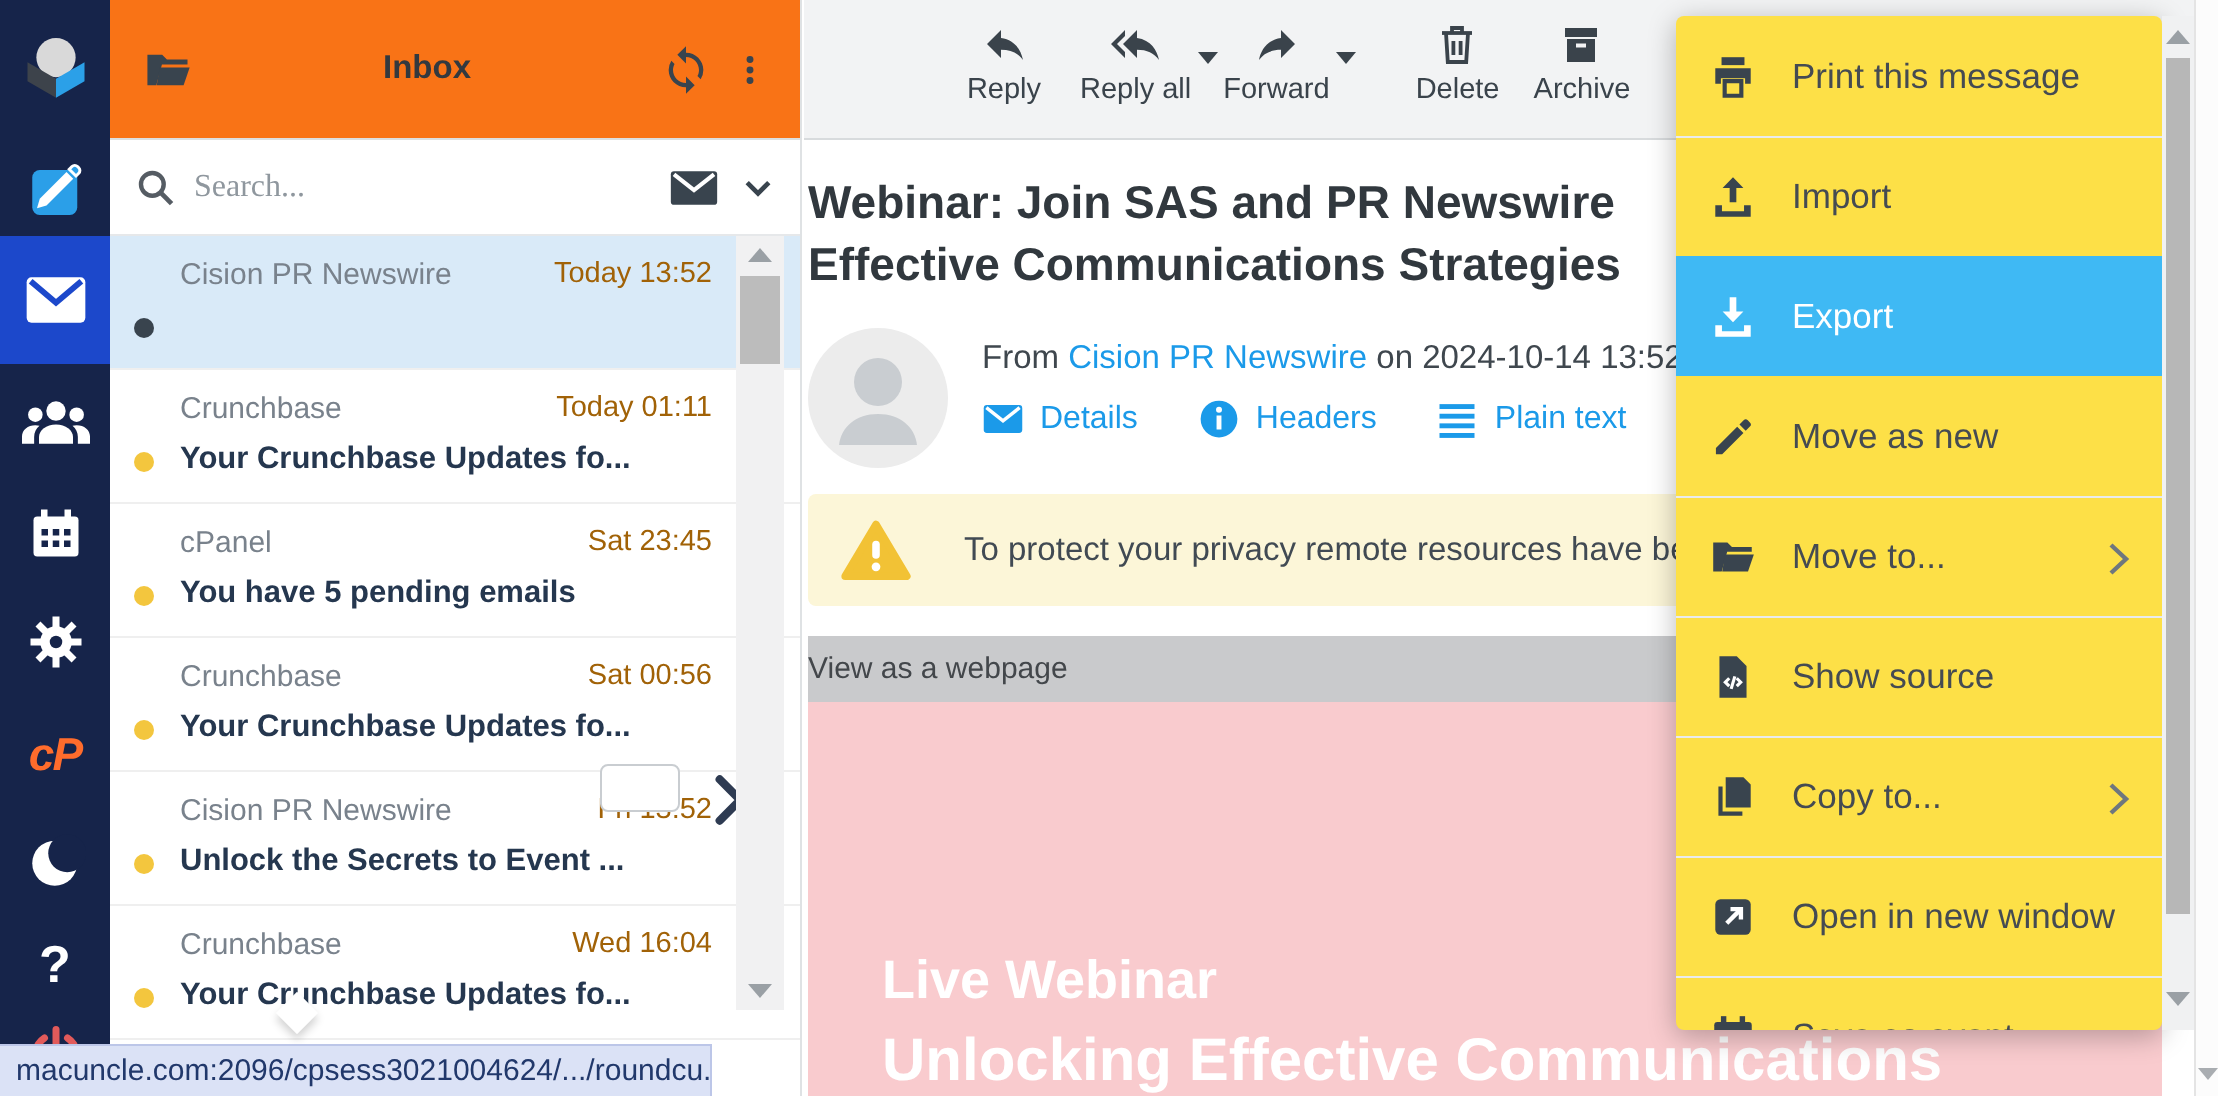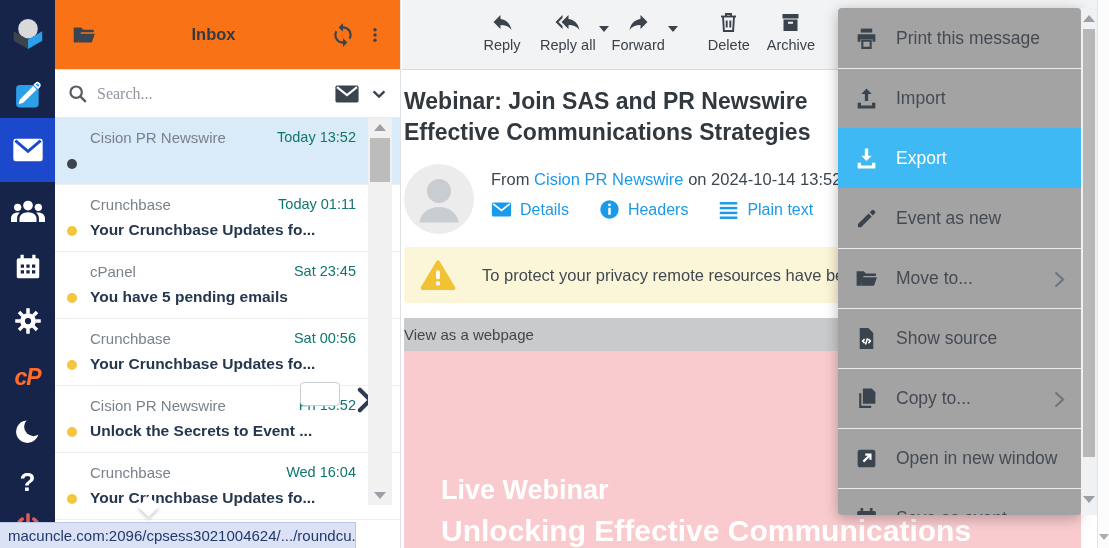--- a/index.html
+++ b/index.html
@@ -30,21 +30,21 @@
   .list-title { flex:1; text-align:center; font-size:16.5px; font-weight:700; color:#33393f; }
   .hdr-ico { width:26px; height:26px; color:#39444e; cursor:pointer; flex:0 0 auto; }
   .hdr-ico.kebab { width:18px; margin-left:10px; }
   .search-row { position:absolute; left:0; top:71px; width:345px; height:47px; background:#fff; border-bottom:1px solid #e6e8ea; display:flex; align-items:center; padding:0 12px; }
   .search-row input { border:none; outline:none; flex:1; font-size:16px; color:#333; margin-left:8px; font-family:Liberation Serif, serif; }
   .search-row input::placeholder { color:#8f979e; }
   .rows { position:absolute; left:0; top:118px; width:345px; }
   .row { position:relative; height:67px; border-bottom:1px solid #efefef; background:#fff; cursor:pointer; }
   .row.selected { background:#d9eaf8; }
   .row .sender { position:absolute; left:35px; top:11px; font-size:15px; color:#79828c; white-space:nowrap; }
-  .row .date { position:absolute; right:44px; top:11px; font-size:14.5px; color:#0f766e; }
+  .row .date { position:absolute; right:44px; top:11px; font-size:14.5px; color:#a16207; }
   .row .subject { position:absolute; left:35px; top:36px; right:18px; font-size:15.5px; font-weight:700; color:#25374f; white-space:nowrap; overflow:hidden; }
   .row .dot { position:absolute; left:12px; top:41px; width:10px; height:10px; border-radius:50%; }
   .dot.unread { background:#f3c63e; }
   .dot.read { background:#39444e; }
   
   .list-scroll { position:absolute; left:313px; top:118px; width:24px; height:387px; background:#f1f1f2; z-index:10; }
   .list-scroll .thumb { position:absolute; left:2px; top:20px; width:20px; height:44px; background:#bcbcbc; }
   .arr { width:0; height:0; border-left:6px solid transparent; border-right:6px solid transparent; position:absolute; left:6px; }
   .arr.up { border-bottom:7px solid #9aa0a5; top:6px; }
   .arr.dn { border-top:7px solid #9aa0a5; bottom:6px; }
@@ -69,21 +69,21 @@
   .msg-link svg { width:21px; height:21px; }
   .warn { position:absolute; left:3px; top:247px; width:677px; height:56px; background:#fcf6d8; border-radius:4px; display:flex; align-items:center; padding:0 16px; gap:26px; }
   .warn svg { width:36px; height:32px; flex:0 0 auto; }
   .warn .txt { font-size:16.5px; color:#414a53; white-space:nowrap; overflow:hidden; }
   .web-bar { position:absolute; left:3px; top:318px; width:677px; height:33px; background:#c9cacc; display:flex; align-items:center; justify-content:flex-start; font-size:15px; color:#43474b; cursor:pointer; }
   .pink { position:absolute; left:3px; top:351px; width:677px; height:197px; background:#f9cbce; overflow:hidden; }
   .pink .l1 { position:absolute; left:37px; top:124px; color:#fff; font-weight:700; font-size:27px; }
   .pink .l2 { position:absolute; left:37px; top:163px; color:#fff; font-weight:700; font-size:30px; white-space:nowrap; }
 
   
-  .menu { position:absolute; left:838px; top:8px; width:243px; height:507px; background:#a3a3a3; border-radius:4px; box-shadow:0 3px 14px rgba(0,0,0,.28); z-index:40; overflow:hidden; }
+  .menu { position:absolute; left:838px; top:8px; width:243px; height:507px; background:#fde047; border-radius:4px; box-shadow:0 3px 14px rgba(0,0,0,.28); z-index:40; overflow:hidden; }
   .mi { position:relative; height:60px; display:flex; align-items:center; padding-left:16px; gap:17px; color:#454b52; font-size:17.5px; cursor:pointer; border-top:1px solid #e9ebec; }
   .mi:first-child { border-top:none; }
   .mi svg { width:25px; height:25px; color:#39444e; flex:0 0 auto; }
   .mi.sel { background:#3fb9f4; color:#fff; border-top:none; }
   .mi.sel + .mi { border-top:none; }
   .mi.sel svg { color:#fff; }
   .mi .sub { position:absolute; right:16px; top:22px; width:11px; height:17px; color:#6f777e; }
   .more-ind { position:absolute; left:141px; top:499px; width:15px; height:15px; background:#fff; transform:rotate(45deg); box-shadow:2px 2px 4px rgba(0,0,0,.18); z-index:41; }
   .menu-scroll { position:absolute; left:1081px; top:8px; width:16px; height:507px; background:#f0f1f2; z-index:42; }
   .menu-scroll .thumb { position:absolute; left:2px; top:21px; width:12px; height:428px; background:#b7b7b7; }
@@ -399,21 +399,21 @@
       <svg viewBox="0 0 24 24" fill="currentColor">
           <path d="M12 14.5l-5-5.2h3.4V2.5h3.2v6.8H17z"></path>
           <path d="M3.5 16h3.2v2.8h10.6V16h3.2v5.5H3.5z"></path>
         </svg>
       <span>Export</span>
     </div>
     <div class="mi">
       <svg viewBox="0 0 24 24" fill="currentColor">
           <path d="M3.8 17.3 14 7.1l3 3L6.8 20.3H3.8zM15.1 6l2-2a1.4 1.4 0 0 1 2 0l1 1a1.4 1.4 0 0 1 0 2l-2 2z"></path>
         </svg>
-      <span>Event as new</span>
+      <span>Move as new</span>
     </div>
     <div class="mi">
       <svg viewBox="0 0 24 24" fill="currentColor">
           <path d="M2.5 5h6.8l2.2 2.2H21v2.3H9.2L6.6 19H2.5z"></path>
           <path d="M8.2 10.8H22L19.2 19H6.8z"></path>
         </svg>
       <span>Move to...</span>
       <svg class="sub" viewBox="0 0 11 17">
           <path d="M1.5 1.5 9 8.5 1.5 15.5" stroke="currentColor" stroke-width="2.2" fill="none"></path>
         </svg>

